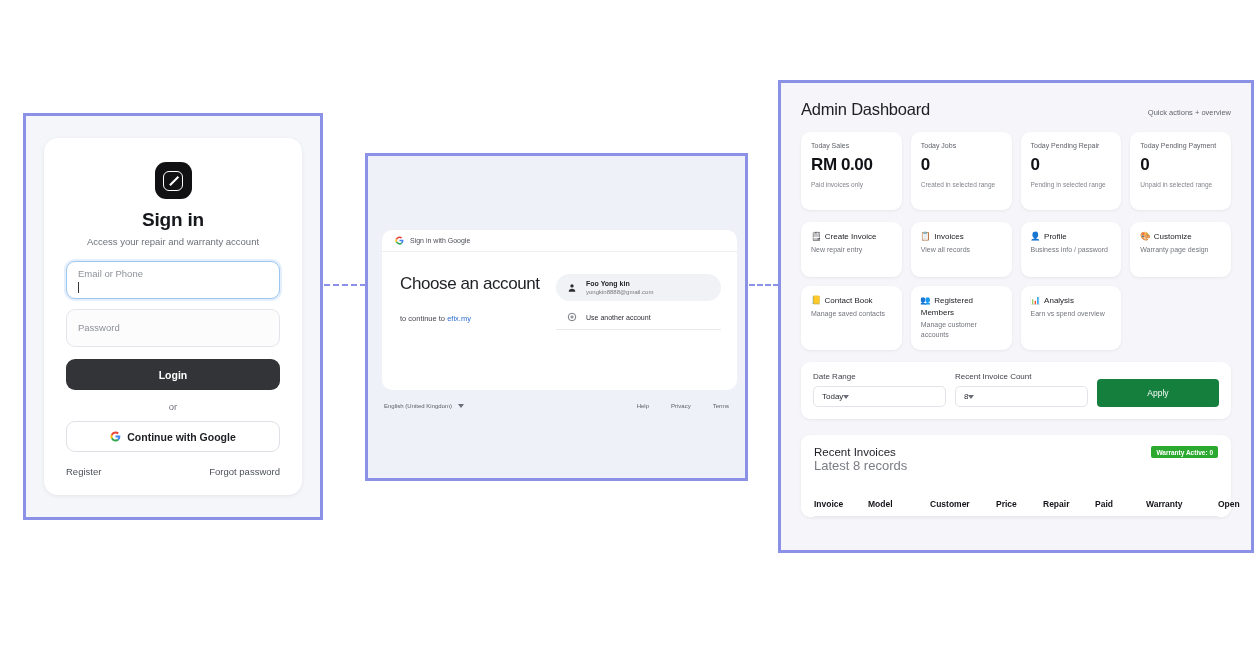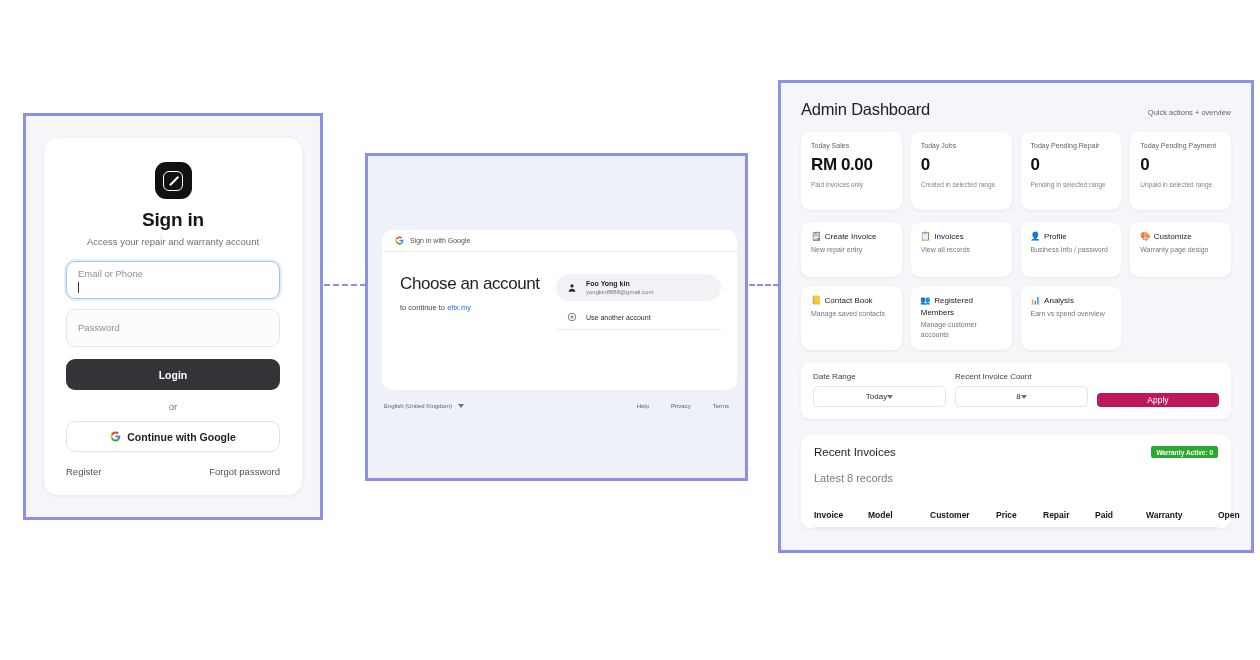--- a/index.html
+++ b/index.html
@@ -95,21 +95,21 @@
     background: #ffffff; border-radius: 10px 10px 0 0;
     height: 22px; display: flex; align-items: center; gap: 6px; padding: 0 13px;
     font-size: 7px; color: #4a4e56; border-bottom: 1px solid #eceef2;
   }
   .g-body {
     background: #ffffff; border-radius: 0 0 10px 10px; height: 138px;
     display: flex; padding: 22px 16px 0 16px;
   }
   .g-left { width: 150px; padding-left: 2px; }
   .g-heading { font-size: 17px; color: #1f2024; letter-spacing: -.4px; }
-  .g-continue { font-size: 7.5px; color: #45484f; margin-top: 9px; }
+  .g-continue { font-size: 7.5px; color: #45484f; margin-top: 20px; }
   .g-continue a { color: #2f6fd0; text-decoration: none; }
   .g-right { flex: 1; padding-left: 8px; }
   .g-acct {
     display: flex; align-items: center; gap: 9px; height: 27px;
     background: #f1f2f5; border-radius: 20px; padding: 0 11px;
   }
   .g-acct-name { font-size: 7px; font-weight: bold; color: #22242a; }
   .g-acct-mail { font-size: 6px; color: #75787f; margin-top: 1.5px; }
   .g-other {
     display: flex; align-items: center; gap: 9px; height: 25px;
@@ -156,37 +156,37 @@
   .filter-card {
     background: #ffffff; border-radius: 9px; padding: 10px 12px 12px;
     box-shadow: 0 1px 3px rgba(20,20,40,.07); margin-bottom: 16px;
   }
   .filter-row { display: flex; gap: 9px; align-items: flex-end; }
   .fl { display: flex; flex-direction: column; }
   .fl.a { width: 133px; } .fl.b { width: 133px; } .fl.c { flex: 1; }
   .fl-label { font-size: 8px; color: #3f4249; margin-bottom: 5px; }
   .select {
     height: 21px; border: 1px solid #e2e4e9; border-radius: 5px; background: #ffffff;
-    display: flex; align-items: center; justify-content: center;
+    display: flex; align-items: center; justify-content: flex-start;
     padding: 0 8px; font-size: 8px; color: #2a2c31;
   }
   .chev { width: 0; height: 0; border-left: 3px solid transparent; border-right: 3px solid transparent;
           border-top: 4px solid #6b6e76; }
   .btn-apply {
-    height: 14px; background: #be185d; border-radius: 4px; color: #ffffff;
+    height: 28px; background: #15803d; border-radius: 4px; color: #ffffff;
     font-size: 8.5px; display: flex; align-items: center; justify-content: center;
   }
 
   .inv-card {
     background: #ffffff; border-radius: 9px; padding: 11px 13px 0;
     box-shadow: 0 1px 3px rgba(20,20,40,.07);
   }
   .inv-head { display: flex; justify-content: space-between; align-items: flex-start; }
   .inv-title { font-size: 11.5px; color: #1d1e23; }
-  .inv-sub { font-size: 11px; color: #7a7d85; margin-top: 14px; }
+  .inv-sub { font-size: 13px; color: #7a7d85; margin-top: 0; }
   .badge {
     background: #2caa2f; color: #ffffff; font-size: 6.5px; font-weight: bold;
     padding: 2.5px 5px; border-radius: 2px; white-space: nowrap;
   }
   .inv-table-head {
     display: flex; margin-top: 26px; padding-bottom: 7px;
     border-bottom: 1px solid #e8e9ee; font-size: 8.5px; font-weight: bold; color: #14151a;
   }
   .inv-table-head > div { flex: 0 0 auto; }
   .th-invoice  { width: 54px; }

